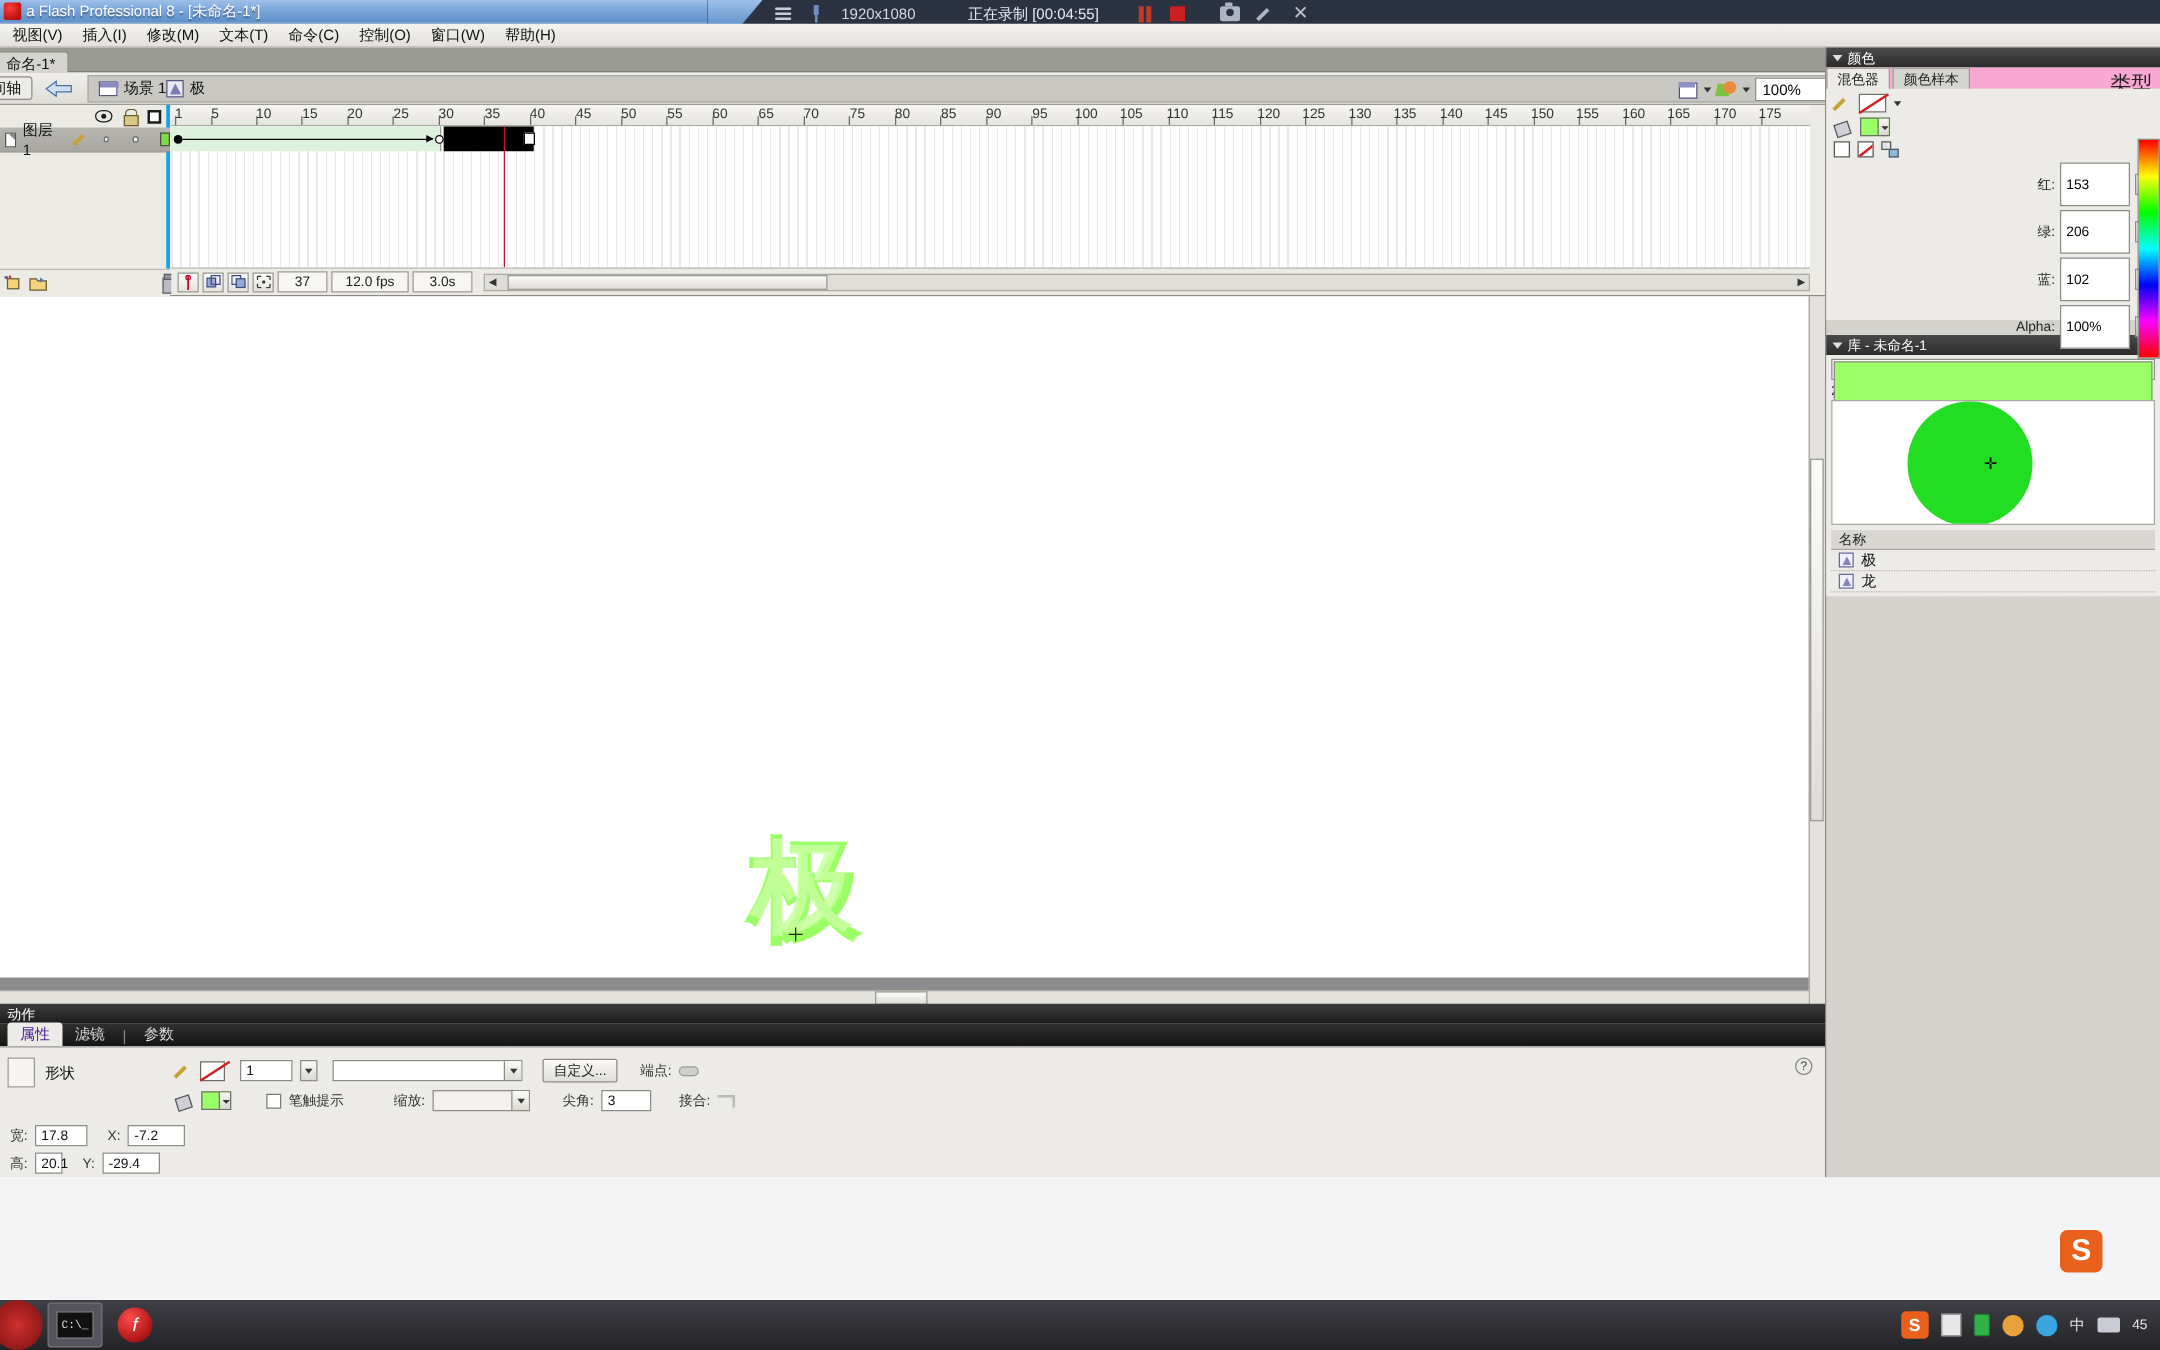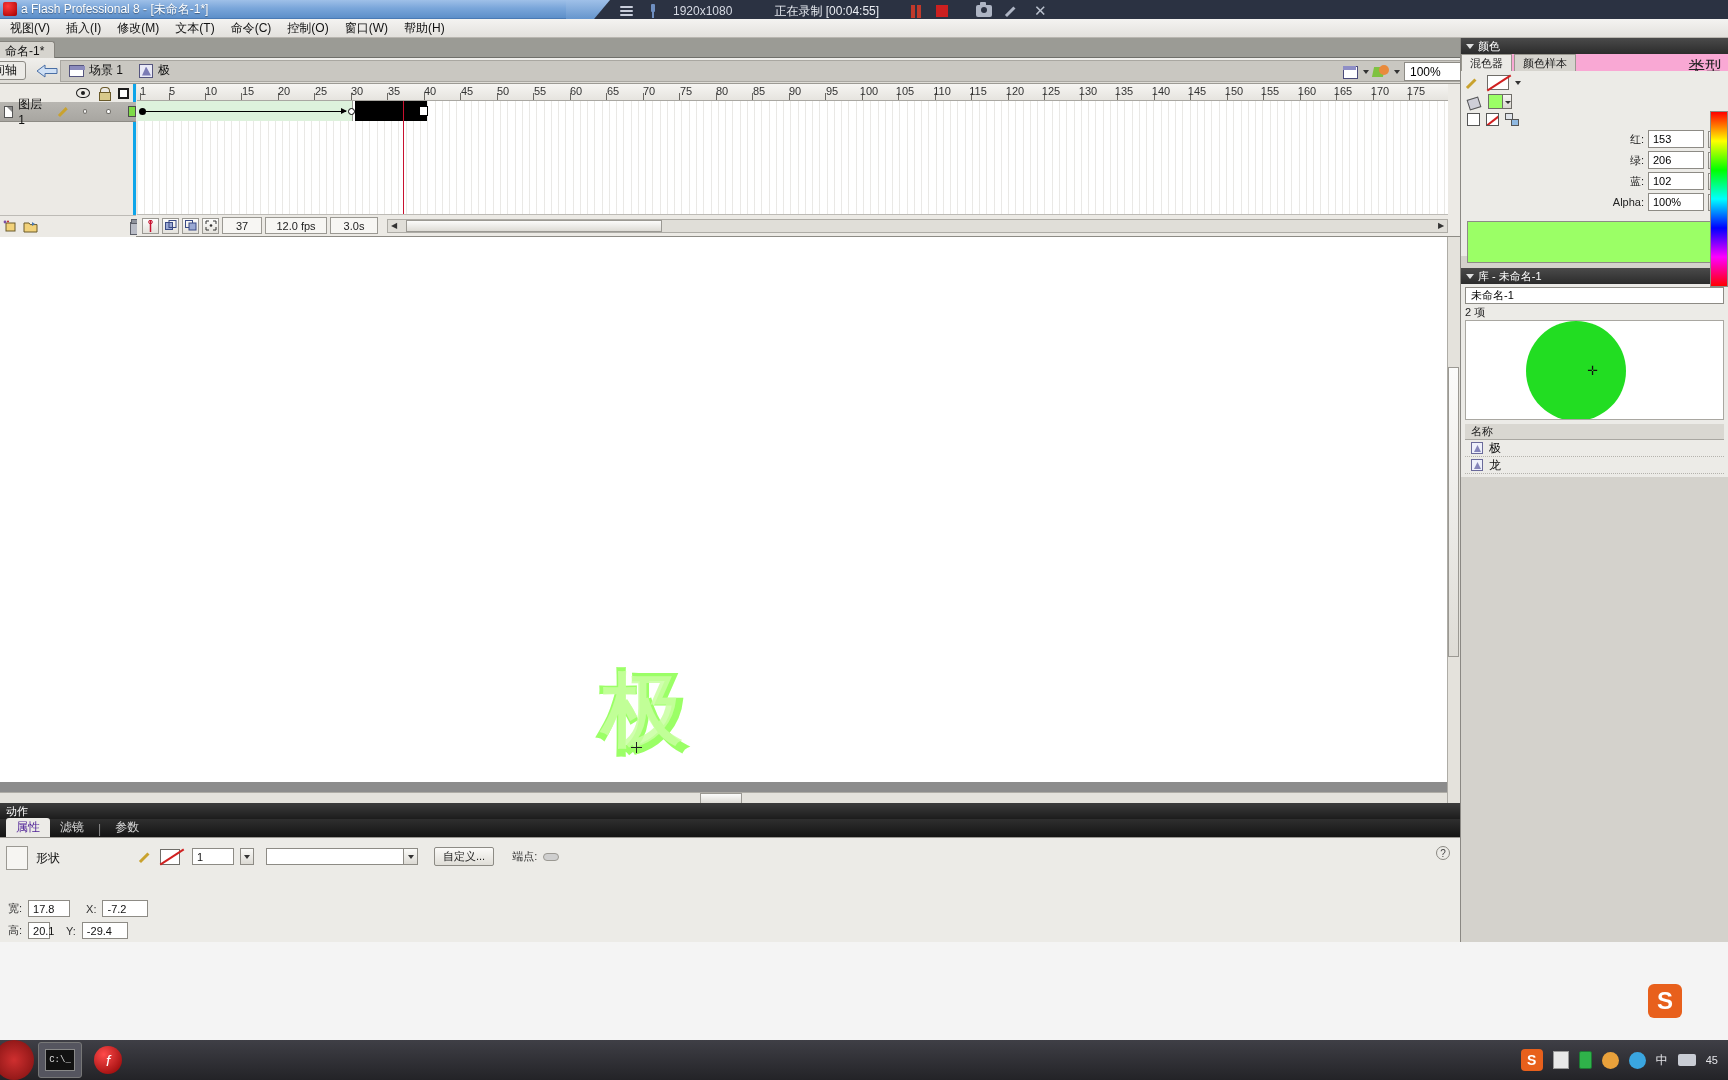--- a/index.html
+++ b/index.html
@@ -82,22 +82,22 @@
     border-bottom:1px solid #9c9a94; display:flex; align-items:center;
   }
   .tl-tab {
     margin-left:-16px; padding:2px 8px; height:19px; background:#ecebe7;
     border:1px solid #8d8b85; border-radius:3px; font-size:12px; color:#111;
     display:flex; align-items:center;
   }
   .backarrow { width:26px; height:20px; margin-left:8px; display:flex; align-items:center; justify-content:center; }
   .backarrow svg { display:block; }
   .crumbzone {
-    height:22px; flex:1; background:#c9c7c1;
-    display:flex; align-items:center; padding-left:8px; gap:16px;
+    margin-left:10px; height:22px; flex:1; background:#c9c7c1;
+    display:flex; align-items:center; padding-left:8px; gap:0;
     border:1px solid #a9a7a1; margin-right:240px;
   }
   .crumb { display:flex; align-items:center; gap:5px; font-size:12px; color:#111; }
   .ic-scene { width:15px; height:12px; background:#fff; border:1px solid #55557f; position:relative; }
   .ic-scene:before { content:""; position:absolute; left:0; top:0; width:15px; height:4px; background:#8b8bbd; }
   .ic-sym { width:14px; height:14px; background:#e9e9f6; border:1px solid #55557f; position:relative; }
   .ic-sym:before { content:""; position:absolute; left:2px; top:2px; width:9px; height:9px; background:#7b7bb5; clip-path:polygon(0 100%,45% 0,100% 100%); }
   .zoomcluster { position:absolute; right:232px; top:62px; display:flex; align-items:center; gap:4px; }
   .zoomcombo { width:92px; height:19px; background:#fff; border:1px solid #8d8b85; display:flex; align-items:center; padding-left:5px; font-size:12px; }
   .zoomcombo .arrowbox { margin-left:auto; width:15px; height:17px; background:linear-gradient(#fafafa,#dcdad4); border-left:1px solid #8d8b85; display:flex; align-items:center; justify-content:center; }
@@ -192,21 +192,21 @@
   .swatch-btn .dd { margin-left:auto; width:9px; background:linear-gradient(#f6f5f2,#d9d7d1); border-left:1px solid #6f6d68; position:relative; }
   .swatch-btn .dd:after { content:""; position:absolute; left:2px; top:6px; border-left:3px solid transparent;border-right:3px solid transparent;border-top:3px solid #333; }
   .nostroke { width:22px;height:15px;border:1px solid #6f6d68;background:#fff;position:relative; }
   .nostroke:after { content:""; position:absolute; left:-3px; top:6px; width:28px; height:2px; background:#d02020; transform:rotate(-33deg); }
   .pencil3 { width:14px;height:14px;position:relative; }
   .pencil3:before{content:"";position:absolute;left:1px;top:10px;width:12px;height:3px;background:#c9a22e;transform:rotate(-45deg);transform-origin:left bottom;}
   .bucket { width:15px;height:14px;position:relative; }
   .bucket:before{content:"";position:absolute;left:1px;top:3px;width:10px;height:9px;background:#cfcfd8;border:1px solid #555;transform:rotate(-18deg);}
   .numrow { display:flex; align-items:center; justify-content:flex-end; gap:4px; margin-bottom:3px; }
   .numrow label { font-size:11px; color:#222; }
-  .numinput { width:56px; height:18px; background:#fff; border:1px solid #8d8b85; font-size:11px; padding-left:4px; display:flex; align-items:center; }
+  .numinput { width:56px; height:35px; background:#fff; border:1px solid #8d8b85; font-size:11px; padding-left:4px; display:flex; align-items:center; }
   .spin { width:14px; height:17px; background:linear-gradient(#fafaf8,#dcdad4); border:1px solid #8d8b85; display:flex; align-items:center; justify-content:center; }
   .bigswatch { height:42px; background:#9bff66; border:1px solid #8d8b85; }
   .colorstrip { position:absolute; right:0; top:40px; width:18px; height:176px; background:linear-gradient(to bottom,#ff0000,#ffff00,#00ff00,#00ffff,#0000ff,#ff00ff,#ff0000); border:1px solid #8d8b85;}
 
   .lib-list-head { height:16px; background:#d9d7d1; border-bottom:1px solid #a9a7a1; display:flex; align-items:center; padding-left:6px; font-size:11px; color:#222; }
   .lib-item { height:17px; display:flex; align-items:center; gap:6px; padding-left:6px; font-size:12px; color:#111; border-bottom:1px dotted #b5b3ad; }
   .ic-lib-sym { width:12px; height:12px; background:#eef0fb; border:1px solid #6a6a9a; position:relative; }
   .ic-lib-sym:after { content:""; position:absolute; left:2px; top:2px; width:7px; height:7px; background:#8585bb; clip-path:polygon(0 100%,50% 0,100% 100%); }
   .lib-preview { background:#fff; border:1px solid #a9a7a1; height:100px; position:relative; overflow:hidden; }
   .lib-combo { height:17px; background:#fff; border:1px solid #8d8b85; display:flex; align-items:center; padding-left:5px; font-size:11px; }
@@ -632,20 +632,39 @@
       <span></span>
       <span class="dd">
           <i class="tiny-caret"></i>
         </span>
     </span>
     <span class="pbtn" style="margin-left:10px;">自定义...</span>
     <span class="plabel" style="margin-left:12px;">端点:</span>
     <span style="width:16px;height:8px;border-radius:6px;background:#cfcfcf;border:1px solid #9b9993;display:block;"></span>
   </div>
 
+  <div class="abs prow" style="left:140px; top:34px;">
+    <span class="bucket"></span>
+    <span class="swatch-btn">
+        <span class="dd"></span>
+      </span>
+    <span class="checkbox" style="margin-left:22px;"></span>
+    <span class="plabel">笔触提示</span>
+    <span class="plabel" style="margin-left:34px;">缩放:</span>
+    <span class="pcombo dim" style="width:78px;background:#f2f1ee;">
+      <span></span>
+      <span class="dd">
+          <i class="tiny-caret"></i>
+        </span>
+    </span>
+    <span class="plabel" style="margin-left:20px;">尖角:</span>
+    <span class="pinput" style="width:40px;">3</span>
+    <span class="plabel" style="margin-left:16px;">接合:</span>
+    <span style="width:14px;height:10px;border-top:2px solid #b9b9b9;border-right:2px solid #b9b9b9;display:block;"></span>
+  </div>
 
   <div class="abs prow" style="left:8px; top:62px;">
     <span class="plabel">宽:</span>
     <span class="pinput" style="width:42px;">17.8</span>
     <span class="plabel" style="margin-left:10px;">X:</span>
     <span class="pinput" style="width:46px;">-7.2</span>
   </div>
   <div class="abs prow" style="left:8px; top:84px;">
     <span class="plabel">高:</span>
     <span class="pinput" style="width:22px;">20.1</span>

